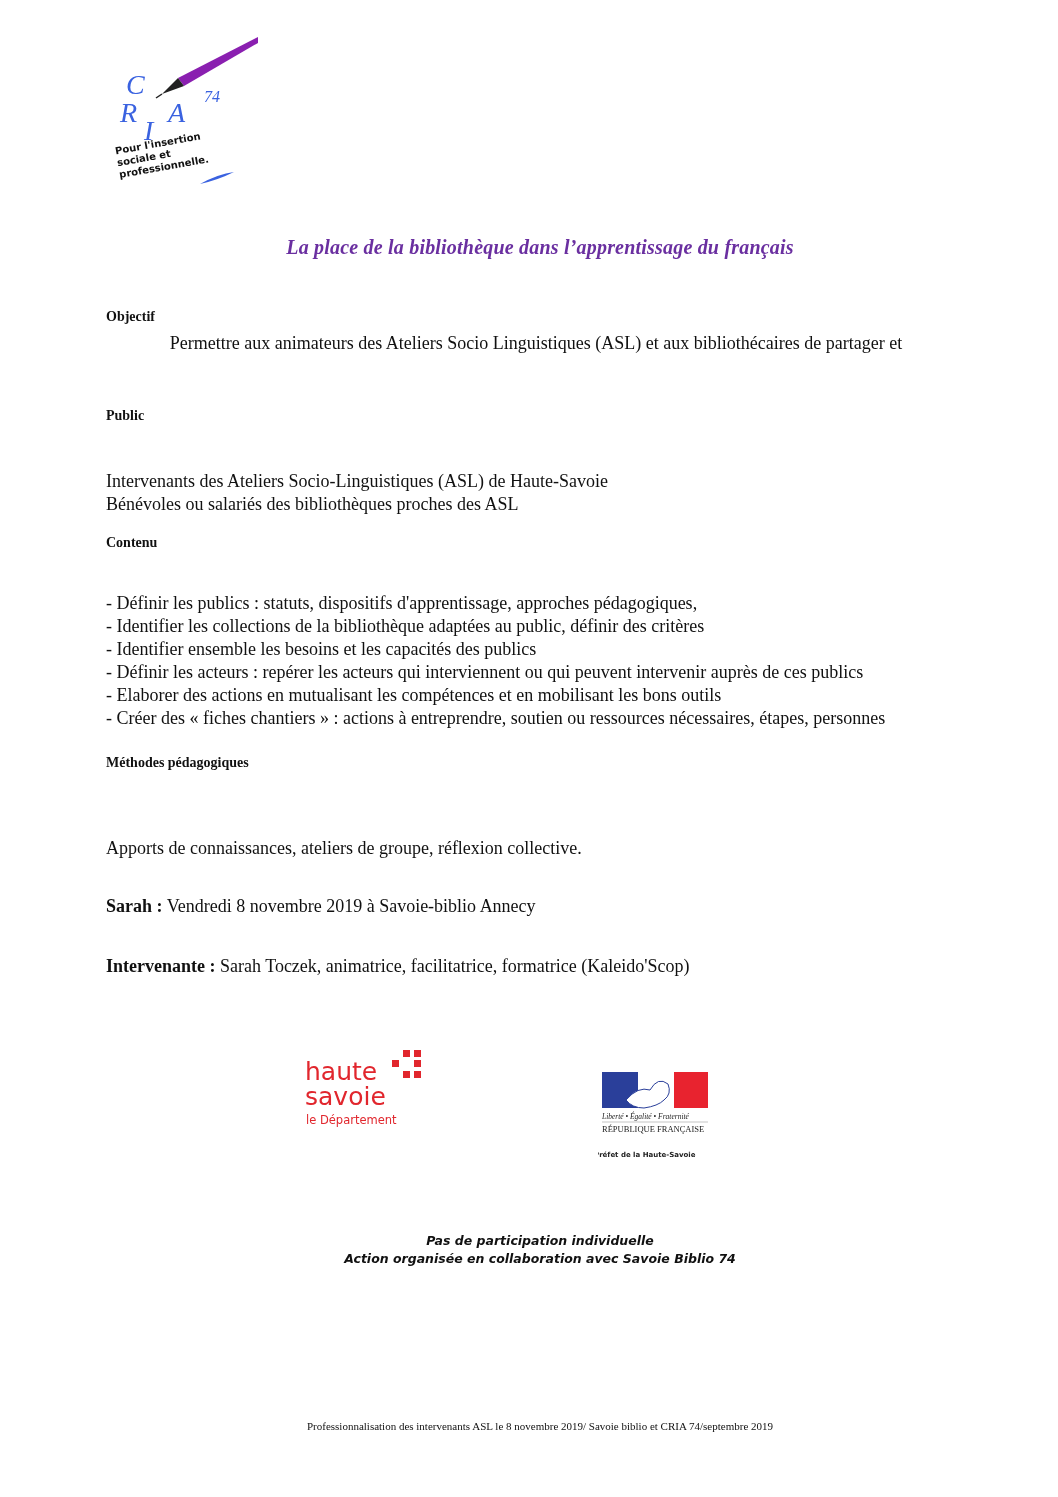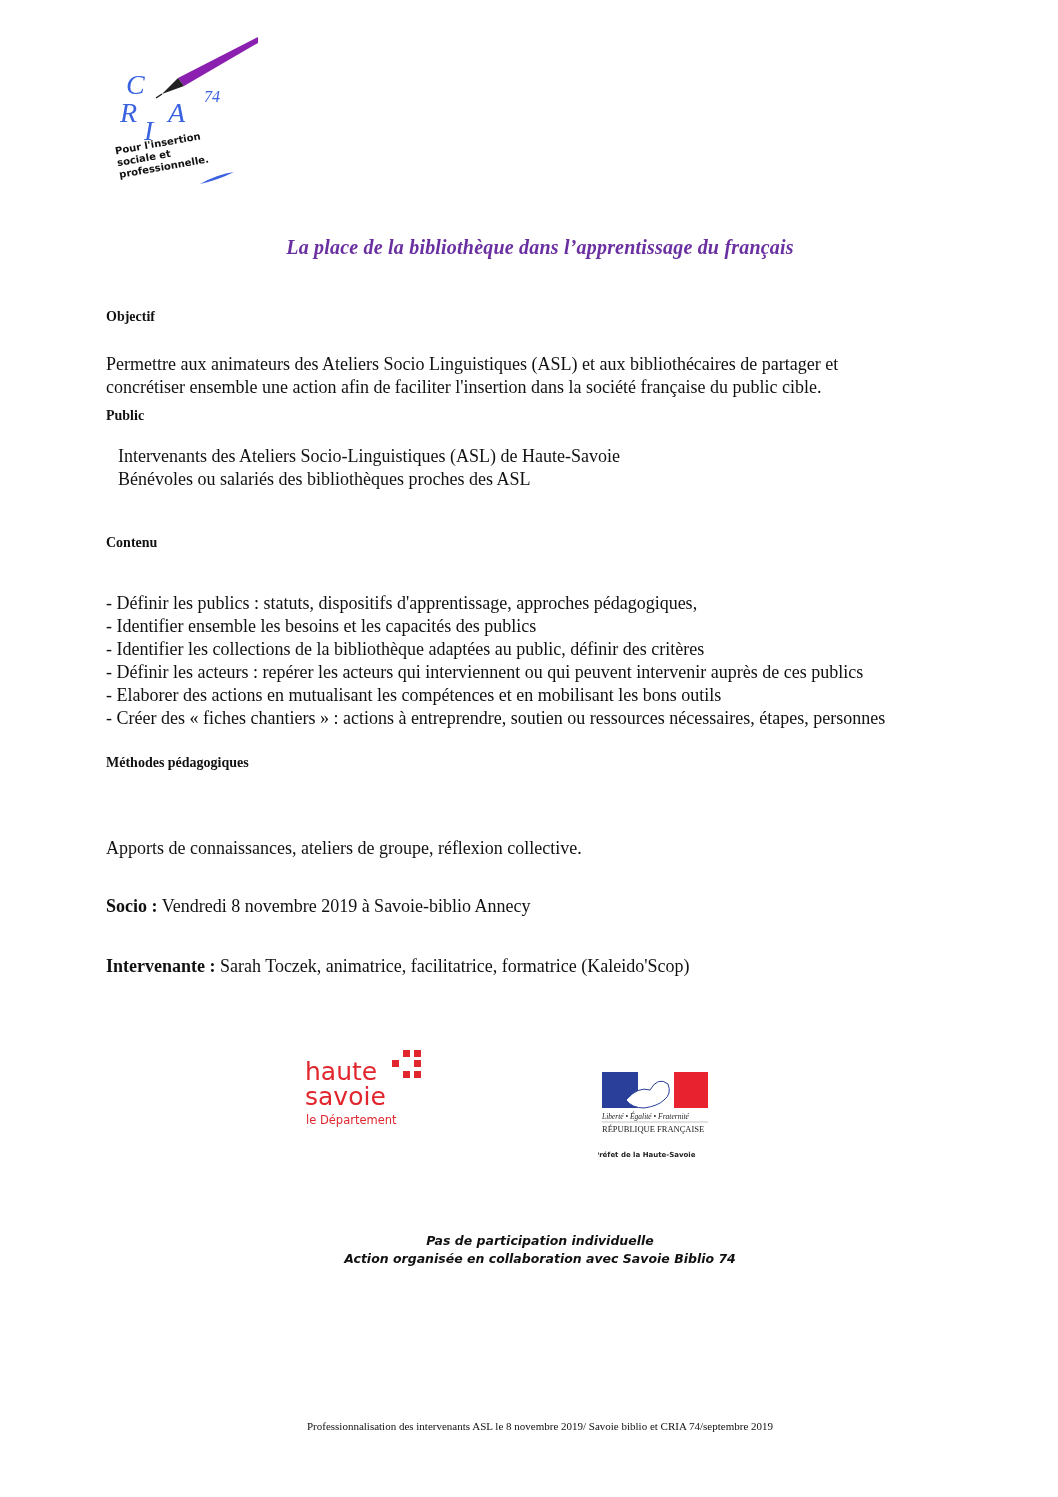--- a/index.html
+++ b/index.html
@@ -36,46 +36,45 @@
       <text x="8" y="118">Pour l'insertion</text>
       <text x="8" y="130">sociale et</text>
       <text x="8" y="142">professionnelle.</text>
     </g>
   </svg>
 </div>
 
 <div class="abs title">La place de la bibliothèque dans l’apprentissage du français</div>
 
 <div class="abs h" style="top:309px;">Objectif</div>
-<div class="abs p" style="top:353px;">
+<div class="abs p" style="top:332px;text-align:center;">
   <div>Permettre aux animateurs des Ateliers Socio Linguistiques (ASL) et aux bibliothécaires de partager et</div>
-  <div>concrétiser ensemble une action afin de faciliter l'insertion dans la société française du public cible.</div>
 </div>
 
 <div class="abs h" style="top:408px;">Public</div>
-<div class="abs p" style="top:445px;margin-left:12px;">
+<div class="abs p" style="top:470px;">
   <div>Intervenants des Ateliers Socio-Linguistiques (ASL) de Haute-Savoie</div>
   <div>Bénévoles ou salariés des bibliothèques proches des ASL</div>
 </div>
 
 <div class="abs h" style="top:535px;">Contenu</div>
 <div class="abs p" style="top:592px;">
   <div>- Définir les publics : statuts, dispositifs d'apprentissage, approches pédagogiques,</div>
+  <div>- Identifier les collections de la bibliothèque adaptées au public, définir des critères</div>
   <div>- Identifier ensemble les besoins et les capacités des publics</div>
-  <div>- Identifier les collections de la bibliothèque adaptées au public, définir des critères</div>
   <div>- Définir les acteurs : repérer les acteurs qui interviennent ou qui peuvent intervenir auprès de ces publics</div>
   <div>- Elaborer des actions en mutualisant les compétences et en mobilisant les bons outils</div>
   <div>- Créer des « fiches chantiers » : actions à entreprendre, soutien ou ressources nécessaires, étapes, personnes</div>
 </div>
 
 <div class="abs h" style="top:755px;">Méthodes pédagogiques</div>
 <div class="abs p" style="top:837px;">Apports de connaissances, ateliers de groupe, réflexion collective.</div>
 
 <div class="abs p" style="top:895px;">
-  <b>Socio :</b><span> Vendredi 8 novembre 2019 à Savoie-biblio Annecy</span>
+  <b>Sarah :</b><span> Vendredi 8 novembre 2019 à Savoie-biblio Annecy</span>
 </div>
 
 <div class="abs p" style="top:955px;">
   <b>Intervenante :</b><span> Sarah Toczek, animatrice, facilitatrice, formatrice (Kaleido'Scop)</span>
 </div>
 
 <div class="abs logo-hs">
   <svg width="125" height="80" viewBox="0 0 125 80">
     <g fill="#e1262d">
       <rect x="98" y="0" width="7" height="7"></rect>

